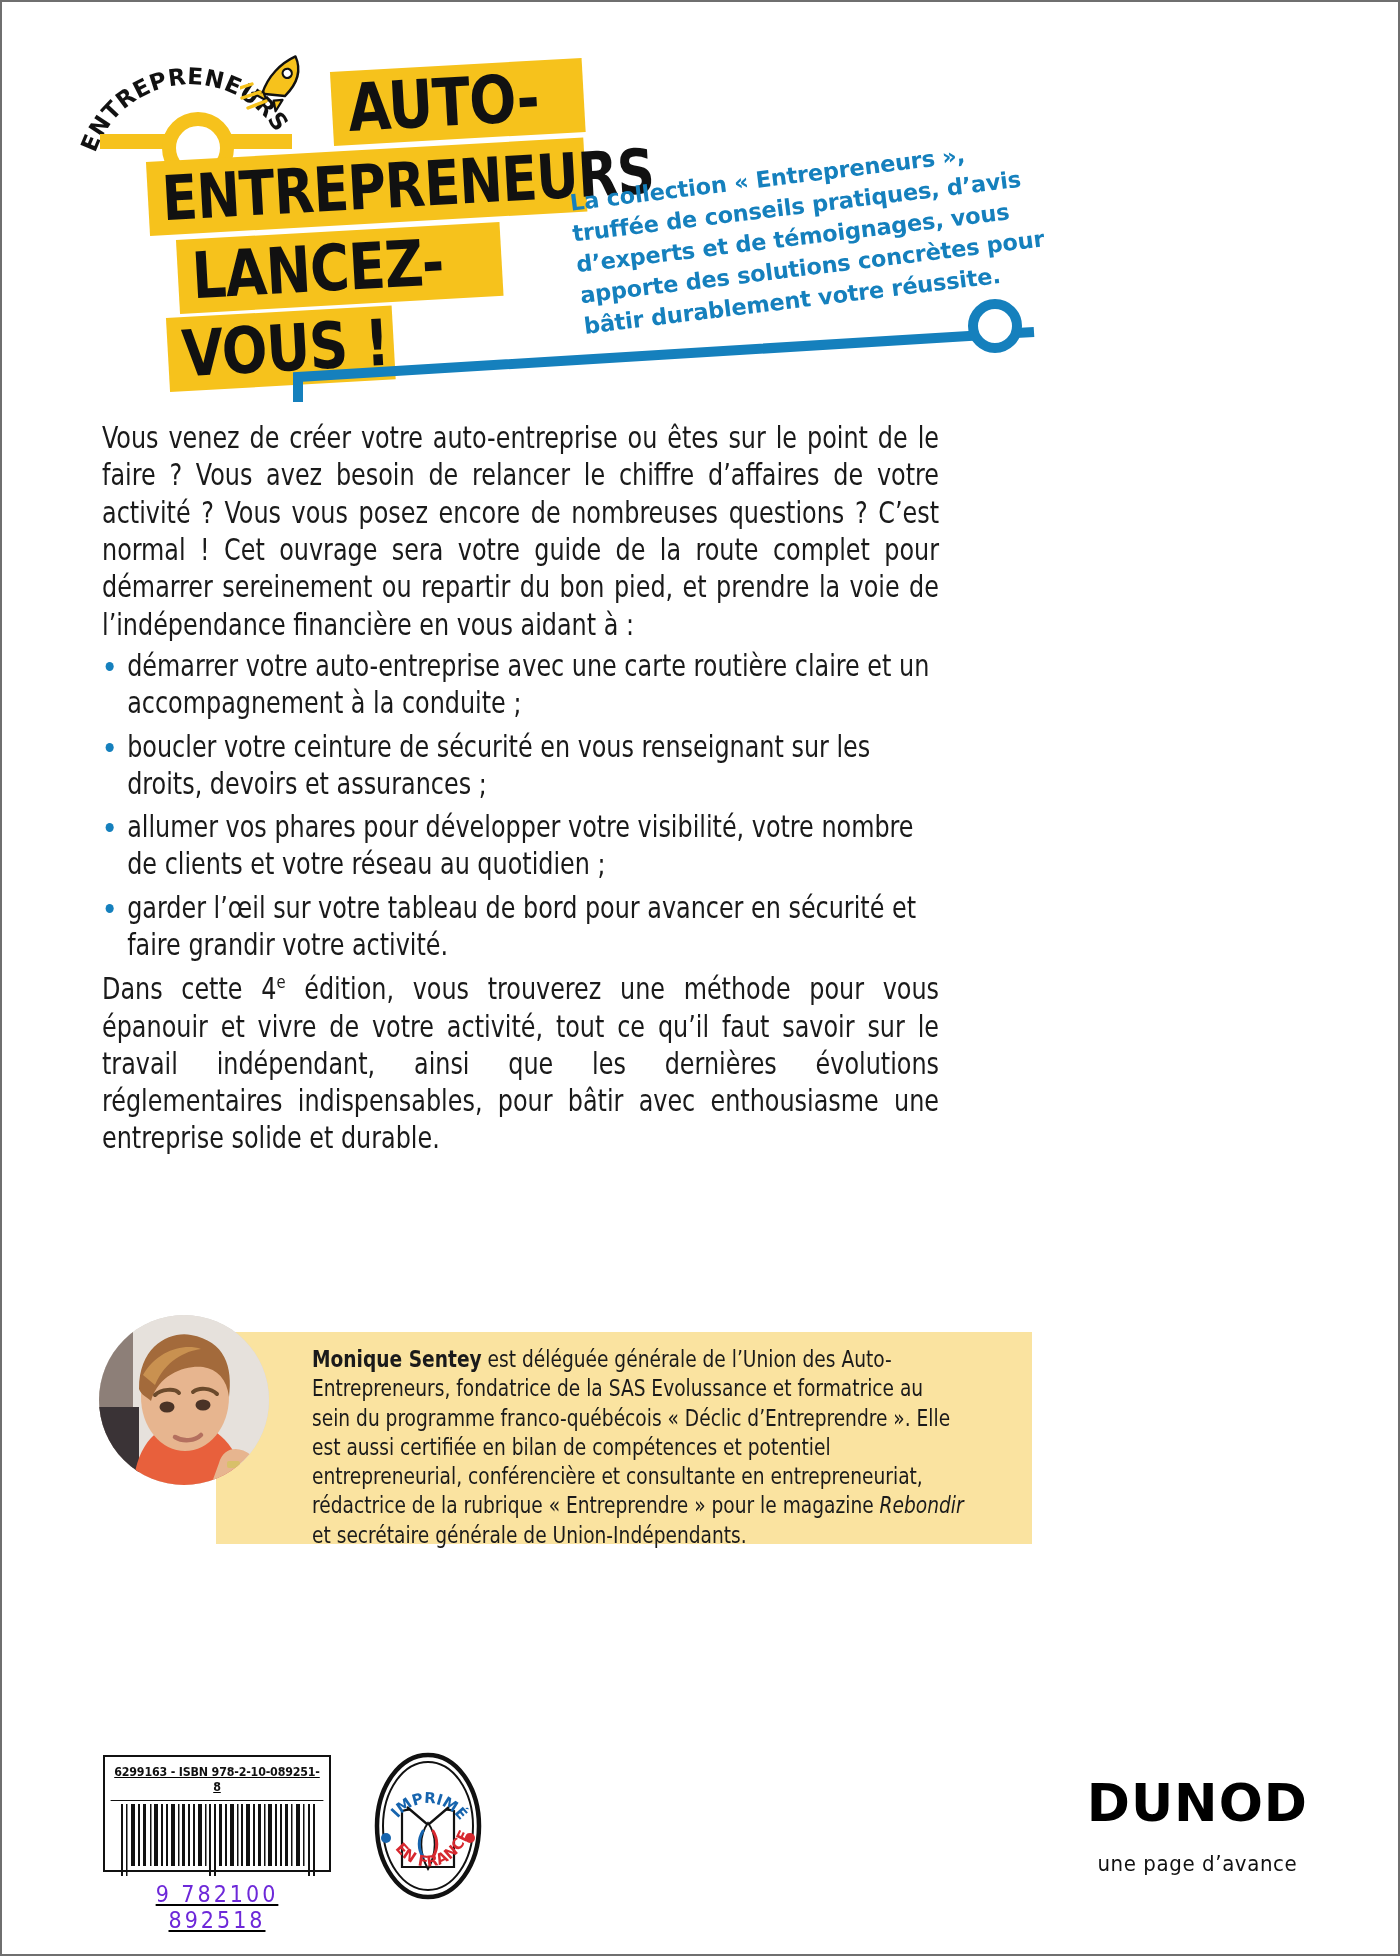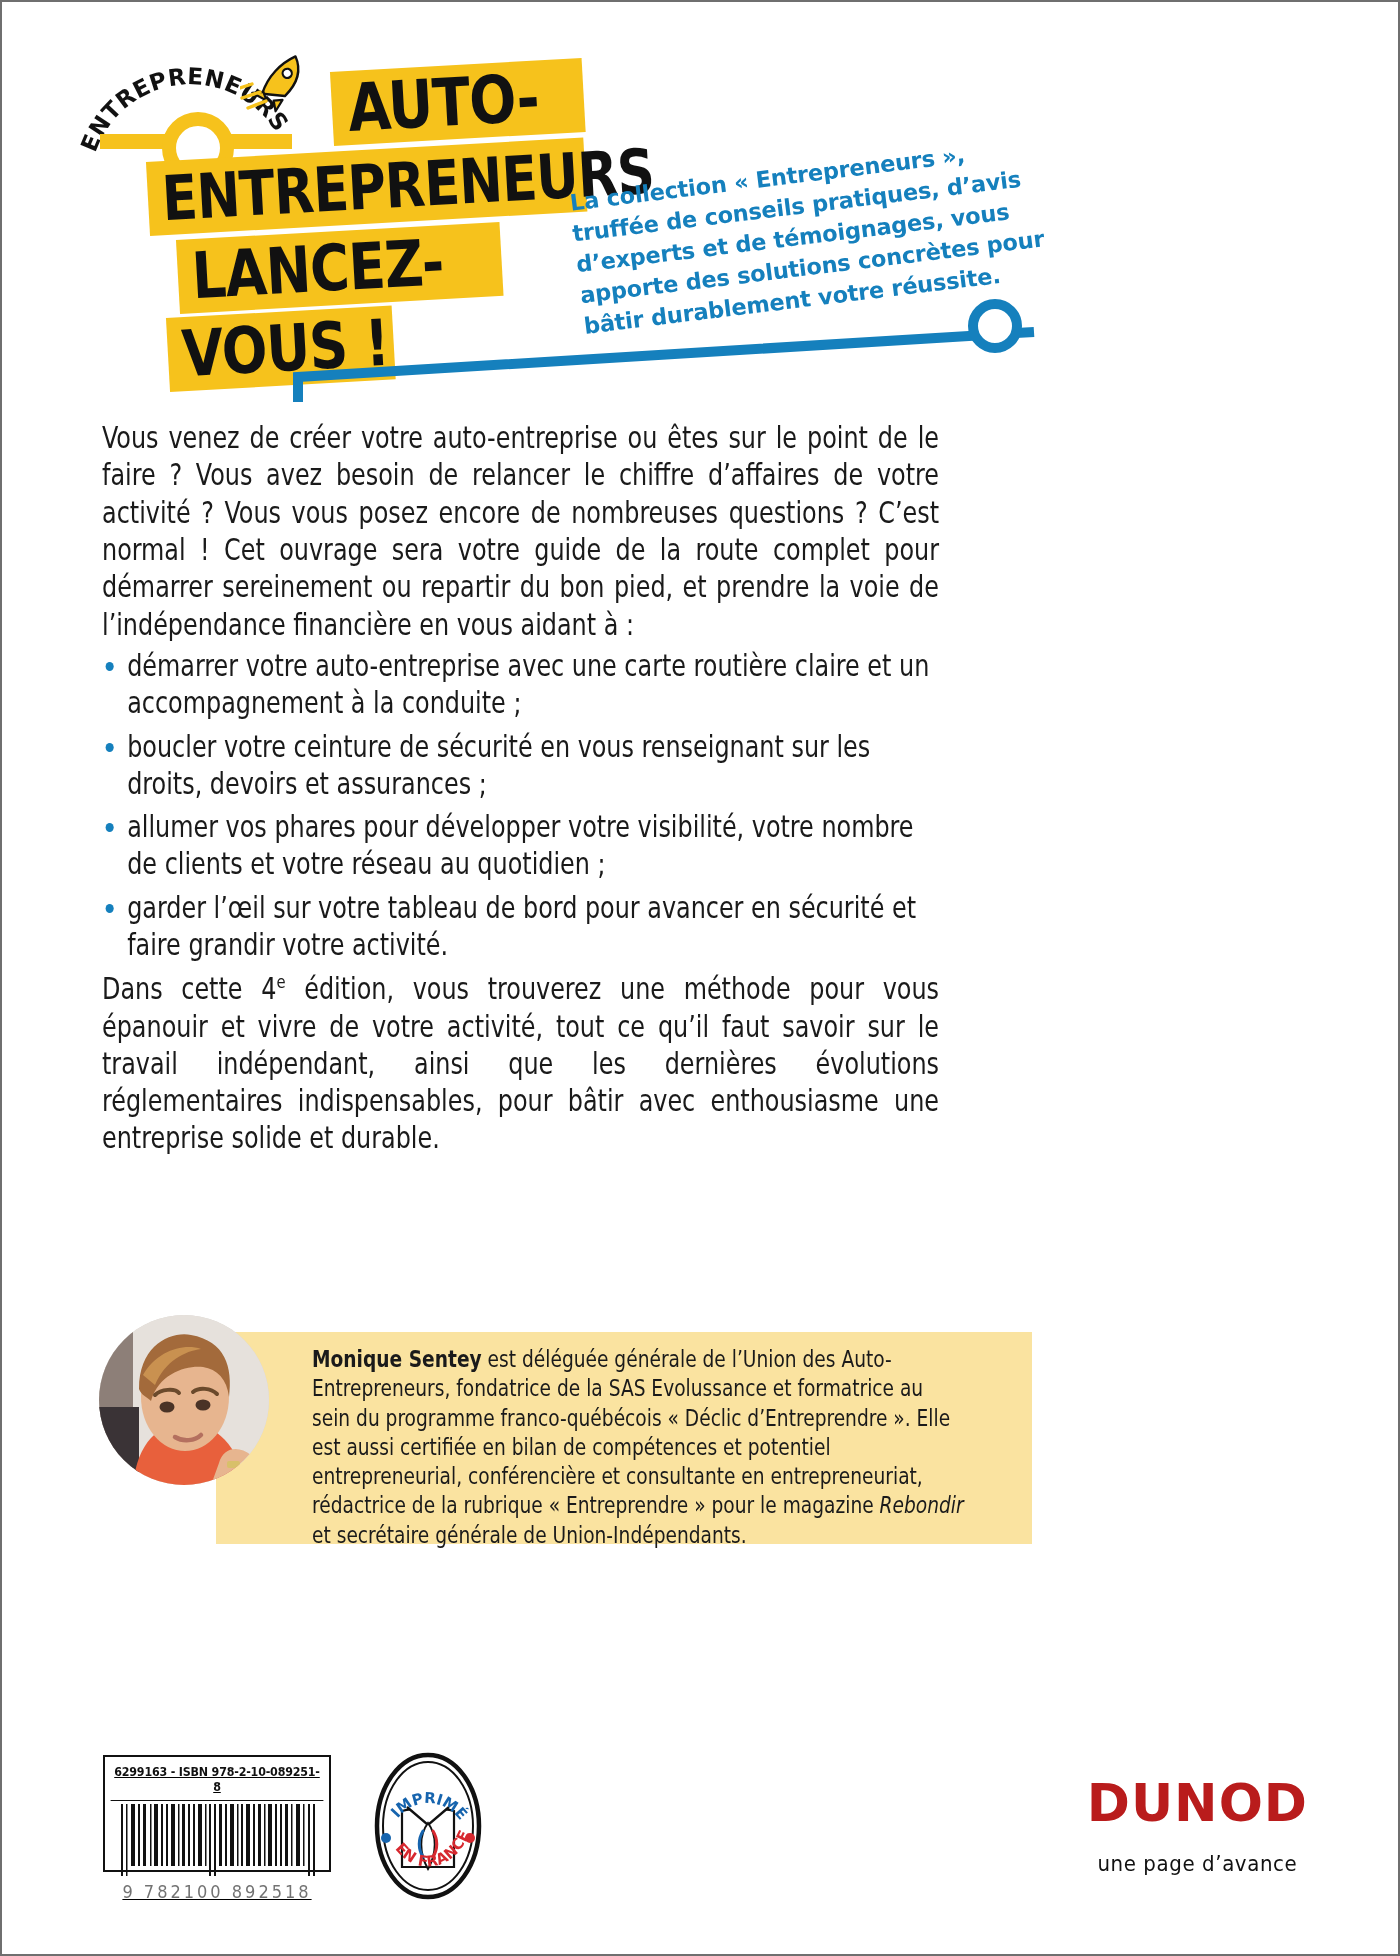--- a/index.html
+++ b/index.html
@@ -213,23 +213,23 @@
     border-bottom: 1.5px solid #111;
     letter-spacing: -0.2px;
     transform: scaleX(0.95);
   }
   #barcode-bars {
     height: 72px;
     margin: 3px 14px 0 14px;
   }
   #barcode-digits {
     font-family: "Liberation Sans Narrow", "DejaVu Sans Condensed", "Liberation Sans", sans-serif;
-    font-size: 18px;
+    font-size: 23px;
     text-align: center;
-    color: #737373;
+    color: #6d28d9;
     letter-spacing: 3px;
     padding-top: 1px;
   }
 
   #imprime-seal {
     position: absolute;
     left: 367px;
     top: 1743px;
     width: 118px;
     height: 162px;
@@ -239,21 +239,21 @@
     position: absolute;
     right: 90px;
     top: 1775px;
     text-align: center;
   }
   #dunod-name {
     font-family: "DejaVu Sans", sans-serif;
     font-weight: bold;
     font-size: 52px;
     letter-spacing: 1px;
-    color: #b91c1c;
+    color: #000000;
     line-height: 1;
   }
   #dunod-tagline {
     font-family: "Liberation Sans Narrow", "DejaVu Sans Condensed", "Liberation Sans", sans-serif;
     font-size: 22px;
     color: #111111;
     letter-spacing: 0.6px;
     margin-top: 22px;
   }
 </style>

